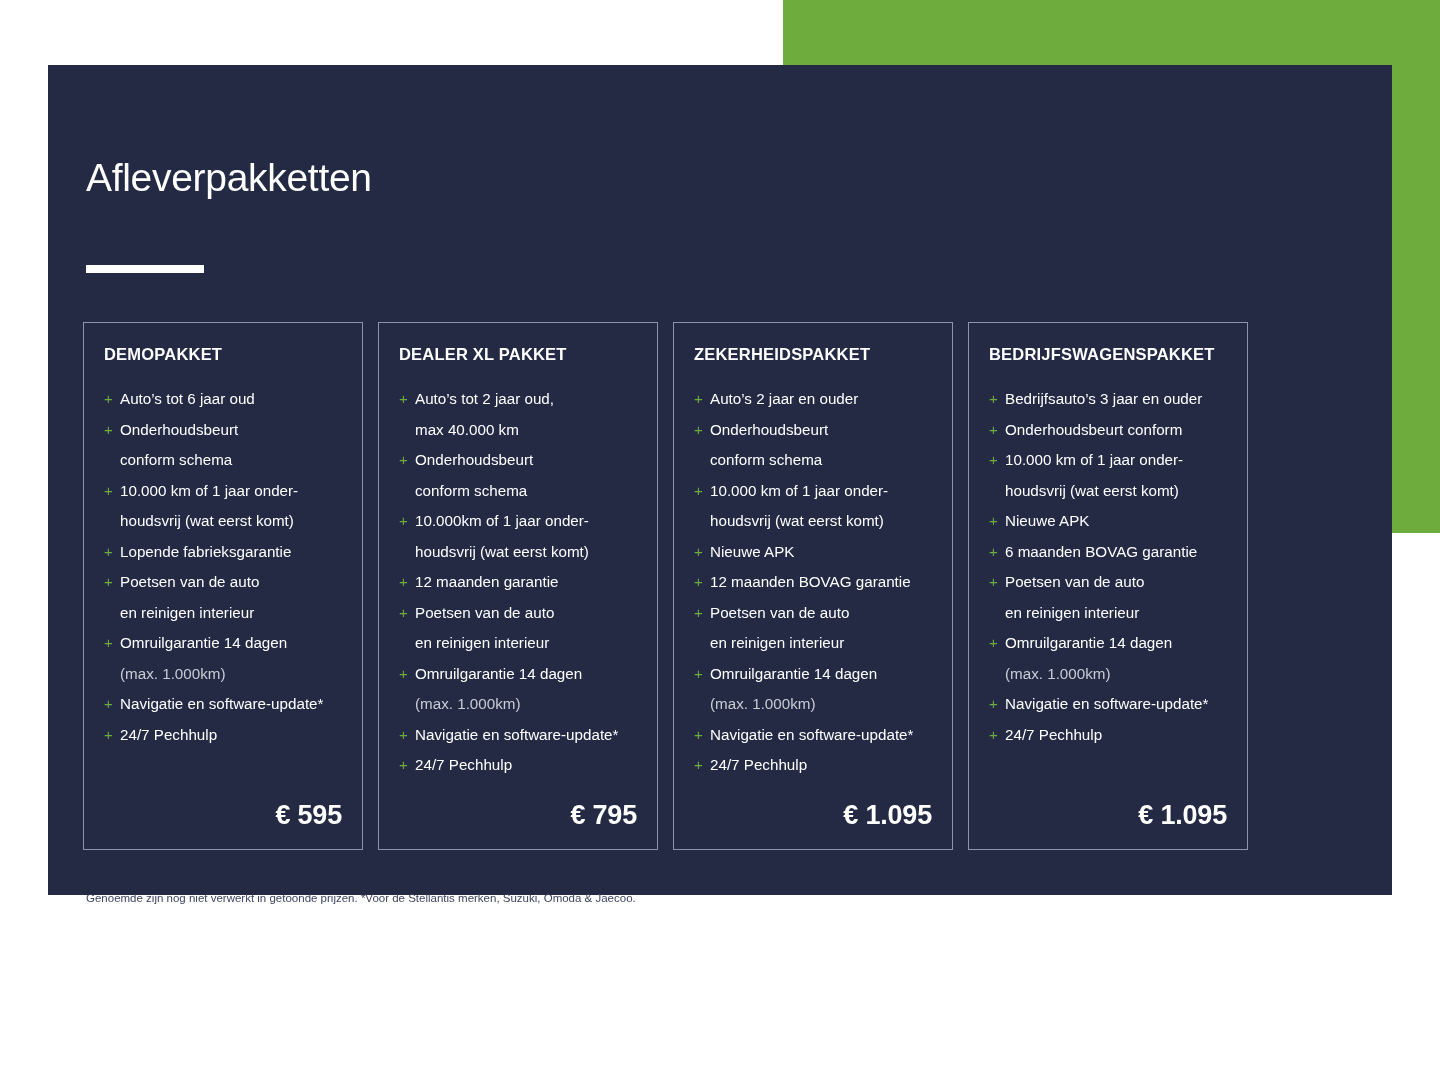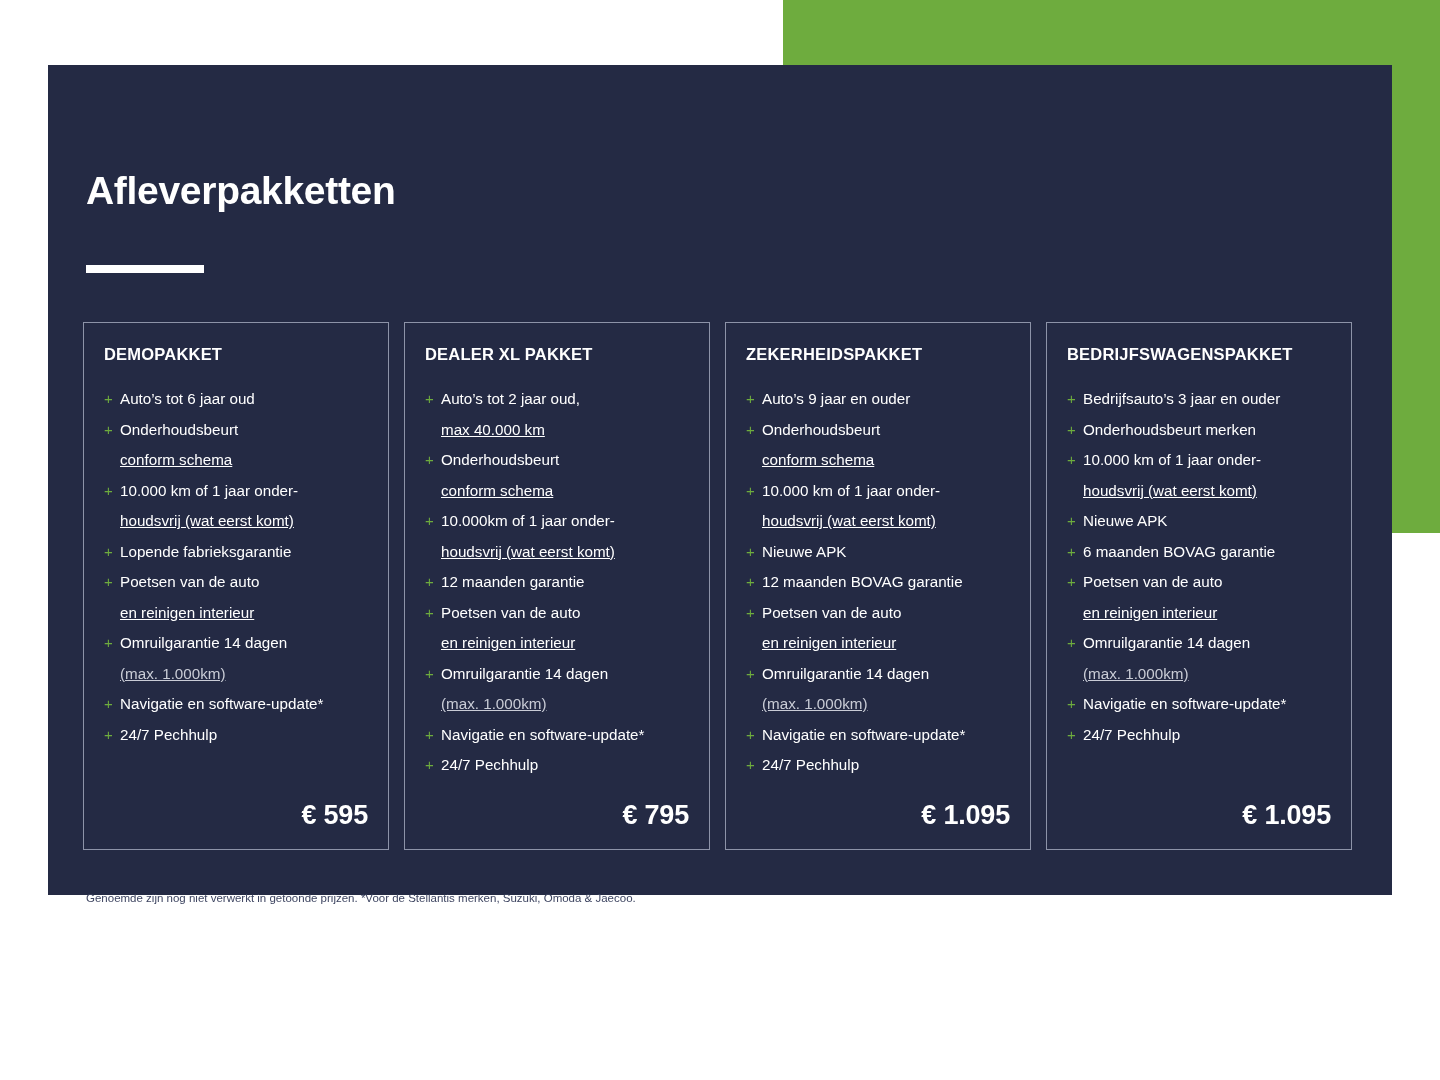--- a/index.html
+++ b/index.html
@@ -26,44 +26,44 @@
     position: absolute;
     left: 48px;
     top: 65px;
     width: 1344px;
     height: 830px;
     background: #242a44;
   }
   .page-title {
     position: absolute;
     left: 86px;
-    top: 169px;
+    top: 156px;
     font-size: 39px;
-    font-weight: bold;
+    font-weight: normal;
     color: #ffffff;
     letter-spacing: -0.3px;
   }
   .title-rule {
     position: absolute;
     left: 86px;
     top: 265px;
     width: 118px;
     height: 8px;
     background: #ffffff;
   }
   .cards {
     position: absolute;
     left: 83px;
     top: 322px;
     width: 1277px;
     display: flex;
     gap: 15px;
   }
   .card {
-    width: 306px;
+    width: 280px;
     box-sizing: border-box;
     border: 1px solid #8d93a8;
     padding: 22px 20px 18px 20px;
     display: flex;
     flex-direction: column;
     min-height: 528px;
   }
   .card-title {
     color: #ffffff;
     font-size: 16.5px;
@@ -89,21 +89,20 @@
     position: absolute;
     left: 0;
     top: 0;
     color: #6eac3e;
     font-size: 15px;
     line-height: 30.5px;
   }
   .feature .sub {
     display: block;
     color: #ffffff;
-    text-decoration: underline;
   }
   .feature .muted {
     color: #c9ccd6;
   }
   .price {
     text-align: right;
     color: #ffffff;
     font-size: 27px;
     font-weight: bold;
     margin-top: 14px;
@@ -152,37 +151,37 @@
         <li class="feature"><span class="plus">+</span><span>Poetsen van de auto</span><span class="sub">en reinigen interieur</span></li>
         <li class="feature"><span class="plus">+</span><span>Omruilgarantie 14 dagen</span><span class="sub muted">(max. 1.000km)</span></li>
         <li class="feature"><span class="plus">+</span><span>Navigatie en software-update*</span></li>
         <li class="feature"><span class="plus">+</span><span>24/7 Pechhulp</span></li>
       </ul>
       <div class="price">€ 795</div>
     </div>
     <div class="card">
       <div class="card-title">ZEKERHEIDSPAKKET</div>
       <ul class="feature-list">
-        <li class="feature"><span class="plus">+</span><span>Auto’s 9 jaar en ouder</span></li>
+        <li class="feature"><span class="plus">+</span><span>Auto’s 2 jaar en ouder</span></li>
         <li class="feature"><span class="plus">+</span><span>Onderhoudsbeurt</span><span class="sub">conform schema</span></li>
         <li class="feature"><span class="plus">+</span><span>10.000 km of 1 jaar onder-</span><span class="sub">houdsvrij (wat eerst komt)</span></li>
         <li class="feature"><span class="plus">+</span><span>Nieuwe APK</span></li>
         <li class="feature"><span class="plus">+</span><span>12 maanden BOVAG garantie</span></li>
         <li class="feature"><span class="plus">+</span><span>Poetsen van de auto</span><span class="sub">en reinigen interieur</span></li>
         <li class="feature"><span class="plus">+</span><span>Omruilgarantie 14 dagen</span><span class="sub muted">(max. 1.000km)</span></li>
         <li class="feature"><span class="plus">+</span><span>Navigatie en software-update*</span></li>
         <li class="feature"><span class="plus">+</span><span>24/7 Pechhulp</span></li>
       </ul>
       <div class="price">€ 1.095</div>
     </div>
     <div class="card">
       <div class="card-title">BEDRIJFSWAGENSPAKKET</div>
       <ul class="feature-list">
         <li class="feature"><span class="plus">+</span><span>Bedrijfsauto’s 3 jaar en ouder</span></li>
-        <li class="feature"><span class="plus">+</span><span>Onderhoudsbeurt merken</span></li>
+        <li class="feature"><span class="plus">+</span><span>Onderhoudsbeurt conform</span></li>
         <li class="feature"><span class="plus">+</span><span>10.000 km of 1 jaar onder-</span><span class="sub">houdsvrij (wat eerst komt)</span></li>
         <li class="feature"><span class="plus">+</span><span>Nieuwe APK</span></li>
         <li class="feature"><span class="plus">+</span><span>6 maanden BOVAG garantie</span></li>
         <li class="feature"><span class="plus">+</span><span>Poetsen van de auto</span><span class="sub">en reinigen interieur</span></li>
         <li class="feature"><span class="plus">+</span><span>Omruilgarantie 14 dagen</span><span class="sub muted">(max. 1.000km)</span></li>
         <li class="feature"><span class="plus">+</span><span>Navigatie en software-update*</span></li>
         <li class="feature"><span class="plus">+</span><span>24/7 Pechhulp</span></li>
       </ul>
       <div class="price">€ 1.095</div>
     </div>

